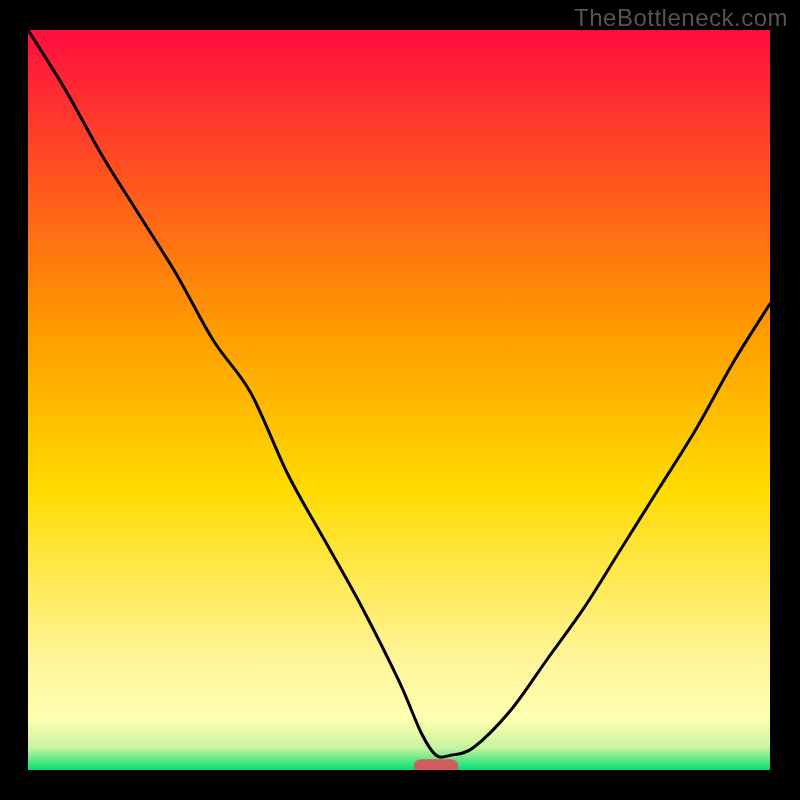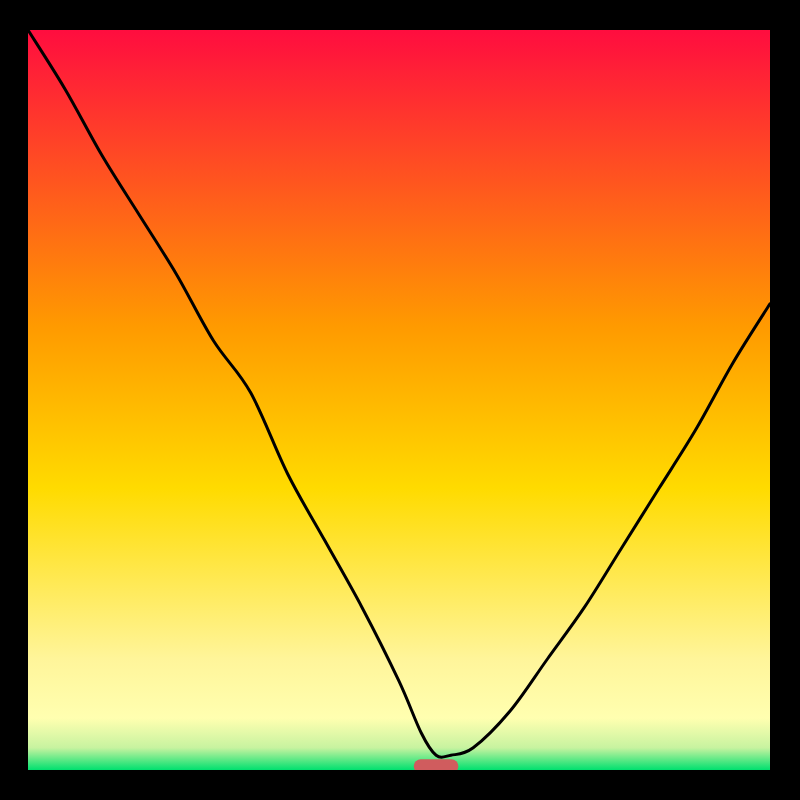--- a/index.html
+++ b/index.html
@@ -36,20 +36,21 @@
     overflow: hidden;
   }
   .plot-box svg {
     display: block;
   }
 </style>
 </head>
 <body>
 
 <div class="outer">
+  <div class="watermark">TheBottleneck.com</div>
 
   <div class="plot-box">
     <svg id="plot-svg" width="742" height="740" viewBox="0 0 742 740" preserveAspectRatio="none">
       <defs>
         <linearGradient id="bg-grad" x1="0" y1="0" x2="0" y2="1">
           <stop id="g0" offset="0%" stop-color="#FF0D3F"></stop>
           <stop id="g1" offset="40%" stop-color="#FF9A00"></stop>
           <stop id="g2" offset="62%" stop-color="#FFDB00"></stop>
           <stop id="g3" offset="85%" stop-color="#FFF59A"></stop>
           <stop id="g4" offset="93%" stop-color="#FFFFB0"></stop>

